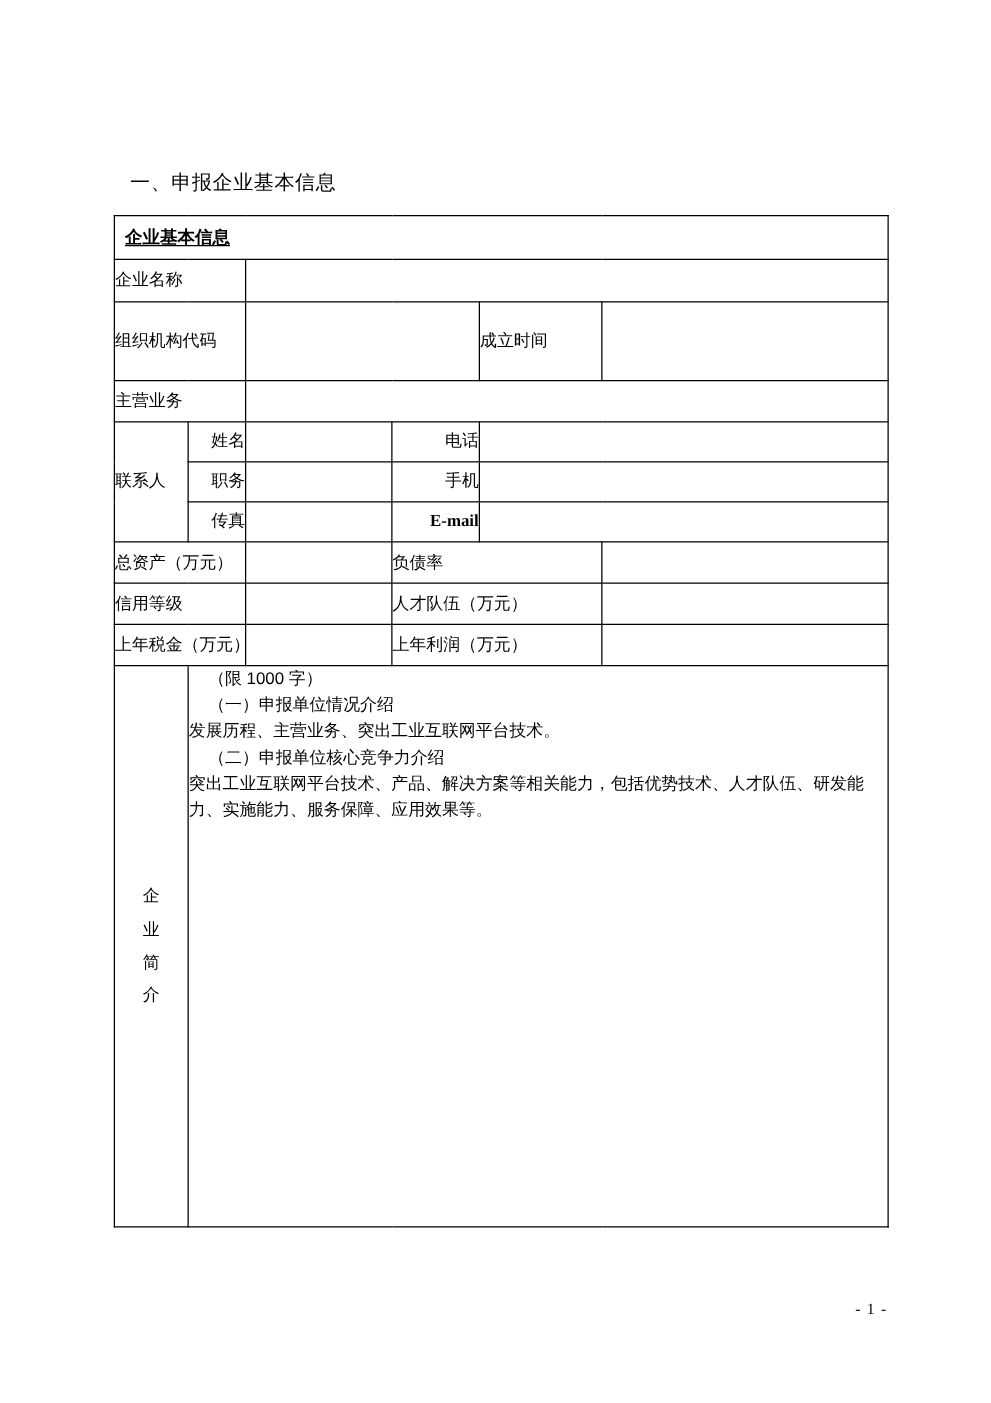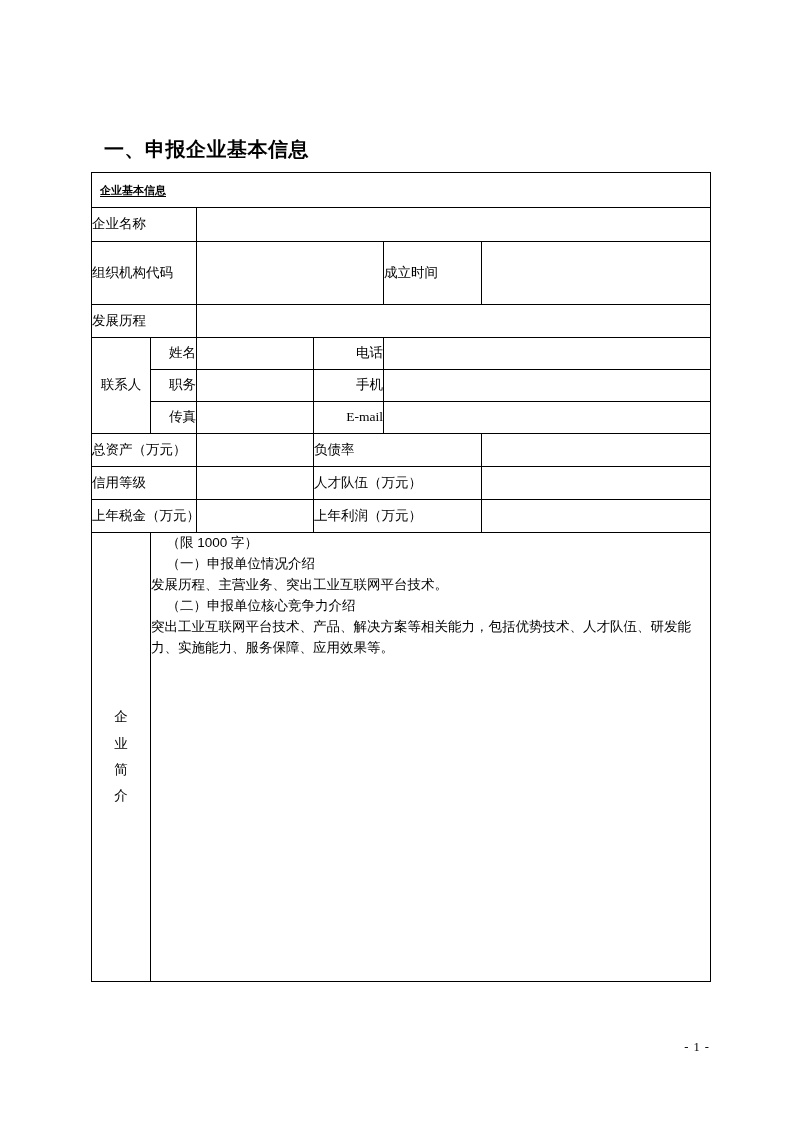--- a/index.html
+++ b/index.html
@@ -20,22 +20,22 @@
     left: 0; top: 0;
     width: 793px;
     height: 1122px;
   }
 
   
   .section-heading {
     position: absolute;
     left: 104px;
     top: 136px;
-    font-size: 20px;
-    font-weight: bold;
+    font-size: 16px;
+    font-weight: normal;
     letter-spacing: 0.5px;
     white-space: nowrap;
   }
 
   
   .form-table {
     position: absolute;
     left: 91px;
     top: 172px;
     width: 619px;
@@ -61,42 +61,42 @@
   .val {
     padding: 3px 5px;
   }
 
   
   .tbl-head td {
     height: 34px;
   }
   .tbl-head .head-text {
     display: inline-block;
-    font-size: 11px;
+    font-size: 14px;
     font-weight: bold;
     text-decoration: underline;
     text-underline-offset: 2px;
     padding: 0 0 0 8px;
   }
 
   .r-name td      { height: 33px; }
   .r-orgcode td   { height: 62px; }
   .r-addr td      { height: 32px; }
   .r-contact td   { height: 31px; }
   .r-fin td       { height: 32px; }
 
   .contact-label {
     text-align: right;
     padding-left: 12px;
     font-size: 13.5px;
   }
   .email-lbl {
     font-family: "Liberation Serif", "DejaVu Serif", serif;
     font-size: 13px;
-    font-weight: normal;
+    font-weight: bold;
   }
 
   
   .r-profile td {
     vertical-align: top;
     height: 448px;
   }
   .profile-label-cell {
     vertical-align: middle !important;
     text-align: center;
@@ -169,26 +169,26 @@
       </tr>
 
       <tr class="r-orgcode">
         <td class="lbl" colspan="2">组织机构代码</td>
         <td class="val" colspan="2"></td>
         <td class="lbl-nowrap">成立时间</td>
         <td class="val"></td>
       </tr>
 
       <tr class="r-addr">
-        <td class="lbl-nowrap" colspan="2">发展历程</td>
+        <td class="lbl-nowrap" colspan="2">主营业务</td>
         <td class="val" colspan="4"></td>
       </tr>
 
       <tr class="r-contact">
-        <td class="lbl-nowrap" rowspan="3" style="text-align:center;">联系人</td>
+        <td class="lbl-nowrap" rowspan="3" style="text-align:left;">联系人</td>
         <td class="contact-label" colspan="1">姓名</td>
         <td class="val"></td>
         <td class="contact-label">电话</td>
         <td class="val" colspan="2"></td>
       </tr>
 
       <tr class="r-contact">
         <td class="contact-label">职务</td>
         <td class="val"></td>
         <td class="contact-label">手机</td>

